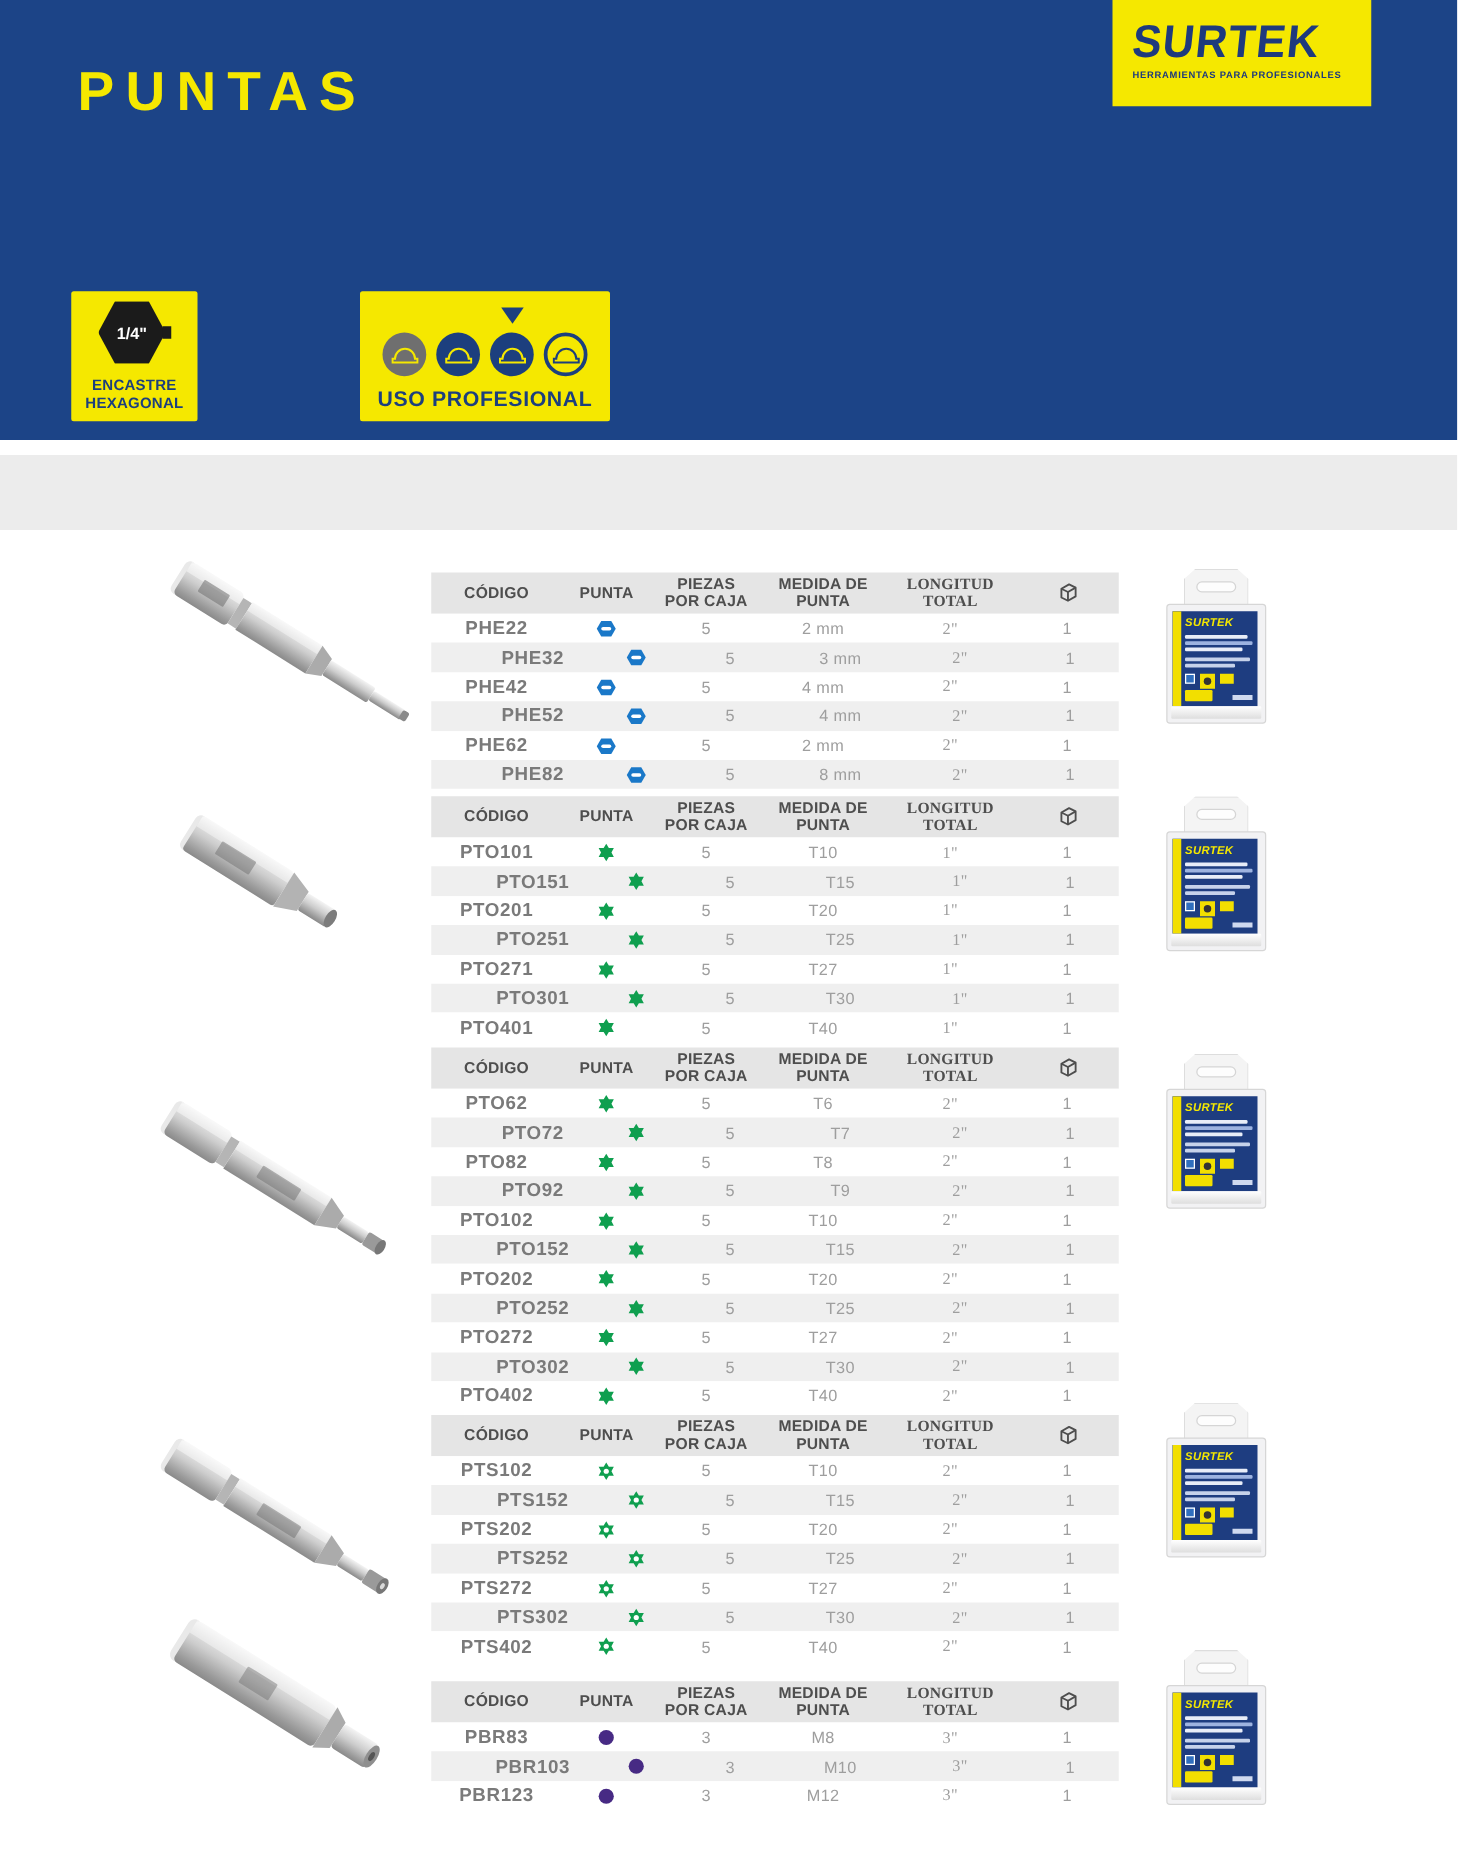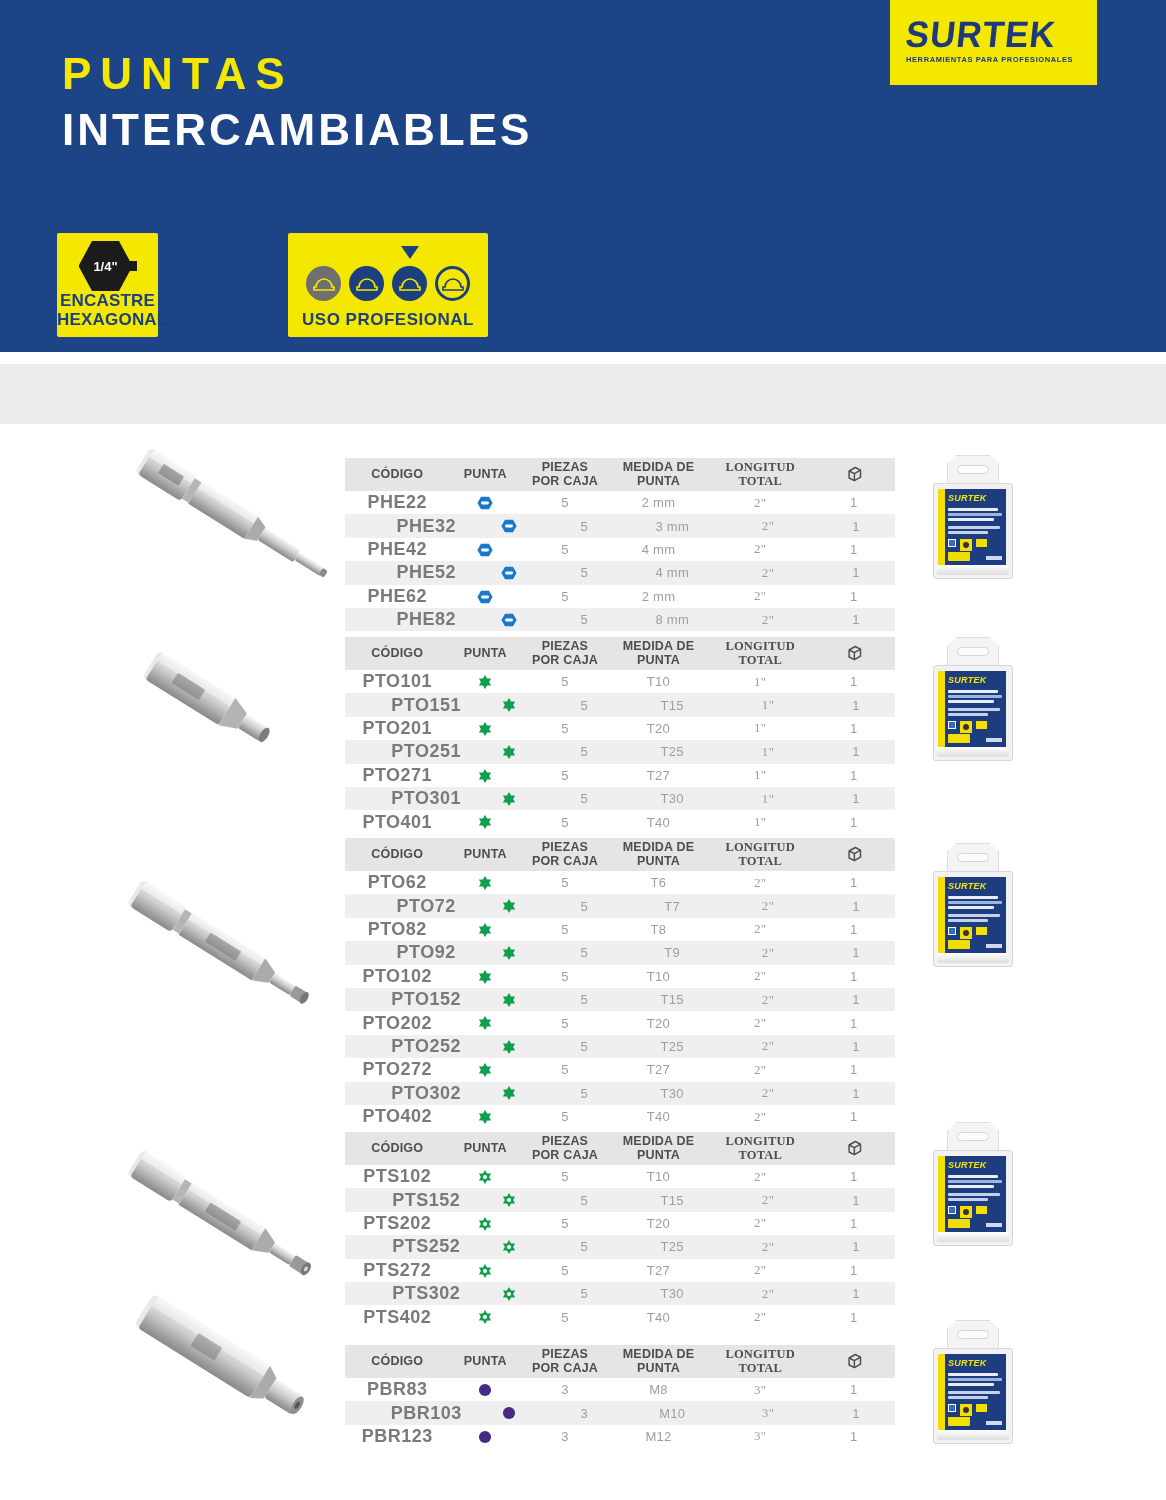--- a/index.html
+++ b/index.html
@@ -18,21 +18,21 @@
   .logo-name{font-size:35px;font-weight:900;color:#1e3a7d;letter-spacing:1px;
              transform:skewX(-6deg) scaleY(1.05);transform-origin:left;line-height:1;}
   .logo-tag{margin-top:4px;font-size:7.5px;font-weight:bold;color:#1e3a7d;letter-spacing:.6px;}
 
   
   .badge{position:absolute;top:233px;height:104px;background:#f5e800;border-radius:2px;}
   .badge1{left:57px;width:101px;}
   .badge2{left:170px;width:90px;}
   .badge3{left:288px;width:200px;}
   .badge-label{position:absolute;left:0;right:0;bottom:7px;text-align:center;
-               font-size:17px;font-weight:bold;color:#1c3f7e;line-height:1.15;
+               font-size:12px;font-weight:bold;color:#1c3f7e;line-height:1.15;
                white-space:pre-line;letter-spacing:.2px;}
   .hexwrap{position:absolute;left:50%;top:8px;transform:translateX(-50%);width:58px;height:50px;}
   .hexshape{position:absolute;left:0;top:0;width:54px;height:50px;background:#1b1b1b;
             clip-path:polygon(25% 0,75% 0,100% 50%,75% 100%,25% 100%,0 50%);}
   .hextab{position:absolute;right:0;top:20px;width:7px;height:10px;background:#1b1b1b;}
   .hextext{position:absolute;left:0;top:0;width:54px;height:50px;display:flex;align-items:center;
            justify-content:center;color:#fff;font-size:13px;font-weight:bold;}
   .steelsq{position:absolute;left:50%;top:7px;transform:translateX(-50%);width:48px;height:50px;
            border:3px solid #2a2a2a;border-radius:3px;background:#f5e800;display:flex;
            align-items:center;justify-content:center;}
@@ -53,21 +53,21 @@
   .ptable{position:absolute;left:345px;width:550px;}
   .t1{top:458px;} .t2{top:637px;} .t3{top:838px;} .t4{top:1132px;} .t5{top:1345px;}
   .thead{display:flex;align-items:center;background:#e5e5e5;height:33px;}
   .hc{font-size:12.5px;font-weight:bold;color:#4e4e4e;text-align:center;line-height:1.08;
       white-space:pre-line;letter-spacing:.2px;}
   .trow{display:flex;align-items:center;height:23.4px;background:#fff;}
   .trow.alt{background:#efefef;padding-left:32px;}
   .col-codigo{width:19%;} .col-punta{width:13%;} .col-piezas{width:16%;}
   .col-medida{width:18%;} .col-longitud{width:19%;font-family:Liberation Serif, serif;} .col-caja{width:15%;}
   .cell{text-align:center;font-size:13px;color:#9e9e9e;letter-spacing:.3px;}
-  .cell-codigo{font-size:18px;font-weight:bold;color:#7a7a7a;letter-spacing:.5px;}
+  .cell-codigo{font-size:15px;font-weight:bold;color:#7a7a7a;letter-spacing:.5px;}
   .col-punta svg{vertical-align:middle;}
   .col-caja svg{vertical-align:middle;}
 
   
   .bit{position:absolute;}
   .bitA{left:118px;top:432px;} .bitB{left:128px;top:640px;} .bitC{left:112px;top:866px;}
   .bitD{left:112px;top:1136px;} .bitE{left:118px;top:1282px;}
 
   
   .pack{position:absolute;left:933px;width:80px;height:124px;}
@@ -97,21 +97,20 @@
   .pack-bottom{position:absolute;left:3px;bottom:3px;width:72px;height:10px;
                background:linear-gradient(#ffffff,#dedede);border-radius:1px;}
 </style>
 </head>
 <body>
 
 <div class="page">
 
   <div class="header">
     <div class="title1">PUNTAS</div>
-    <div class="title2">INTERCAMBIABLES</div>
 
     <div class="logo">
       <div class="logo-name">SURTEK</div>
       <div class="logo-tag">HERRAMIENTAS PARA PROFESIONALES</div>
     </div>
 
     <div class="badge badge1">
       <div class="hexwrap">
         <div class="hexshape"></div>
           <div class="hextab"></div>

